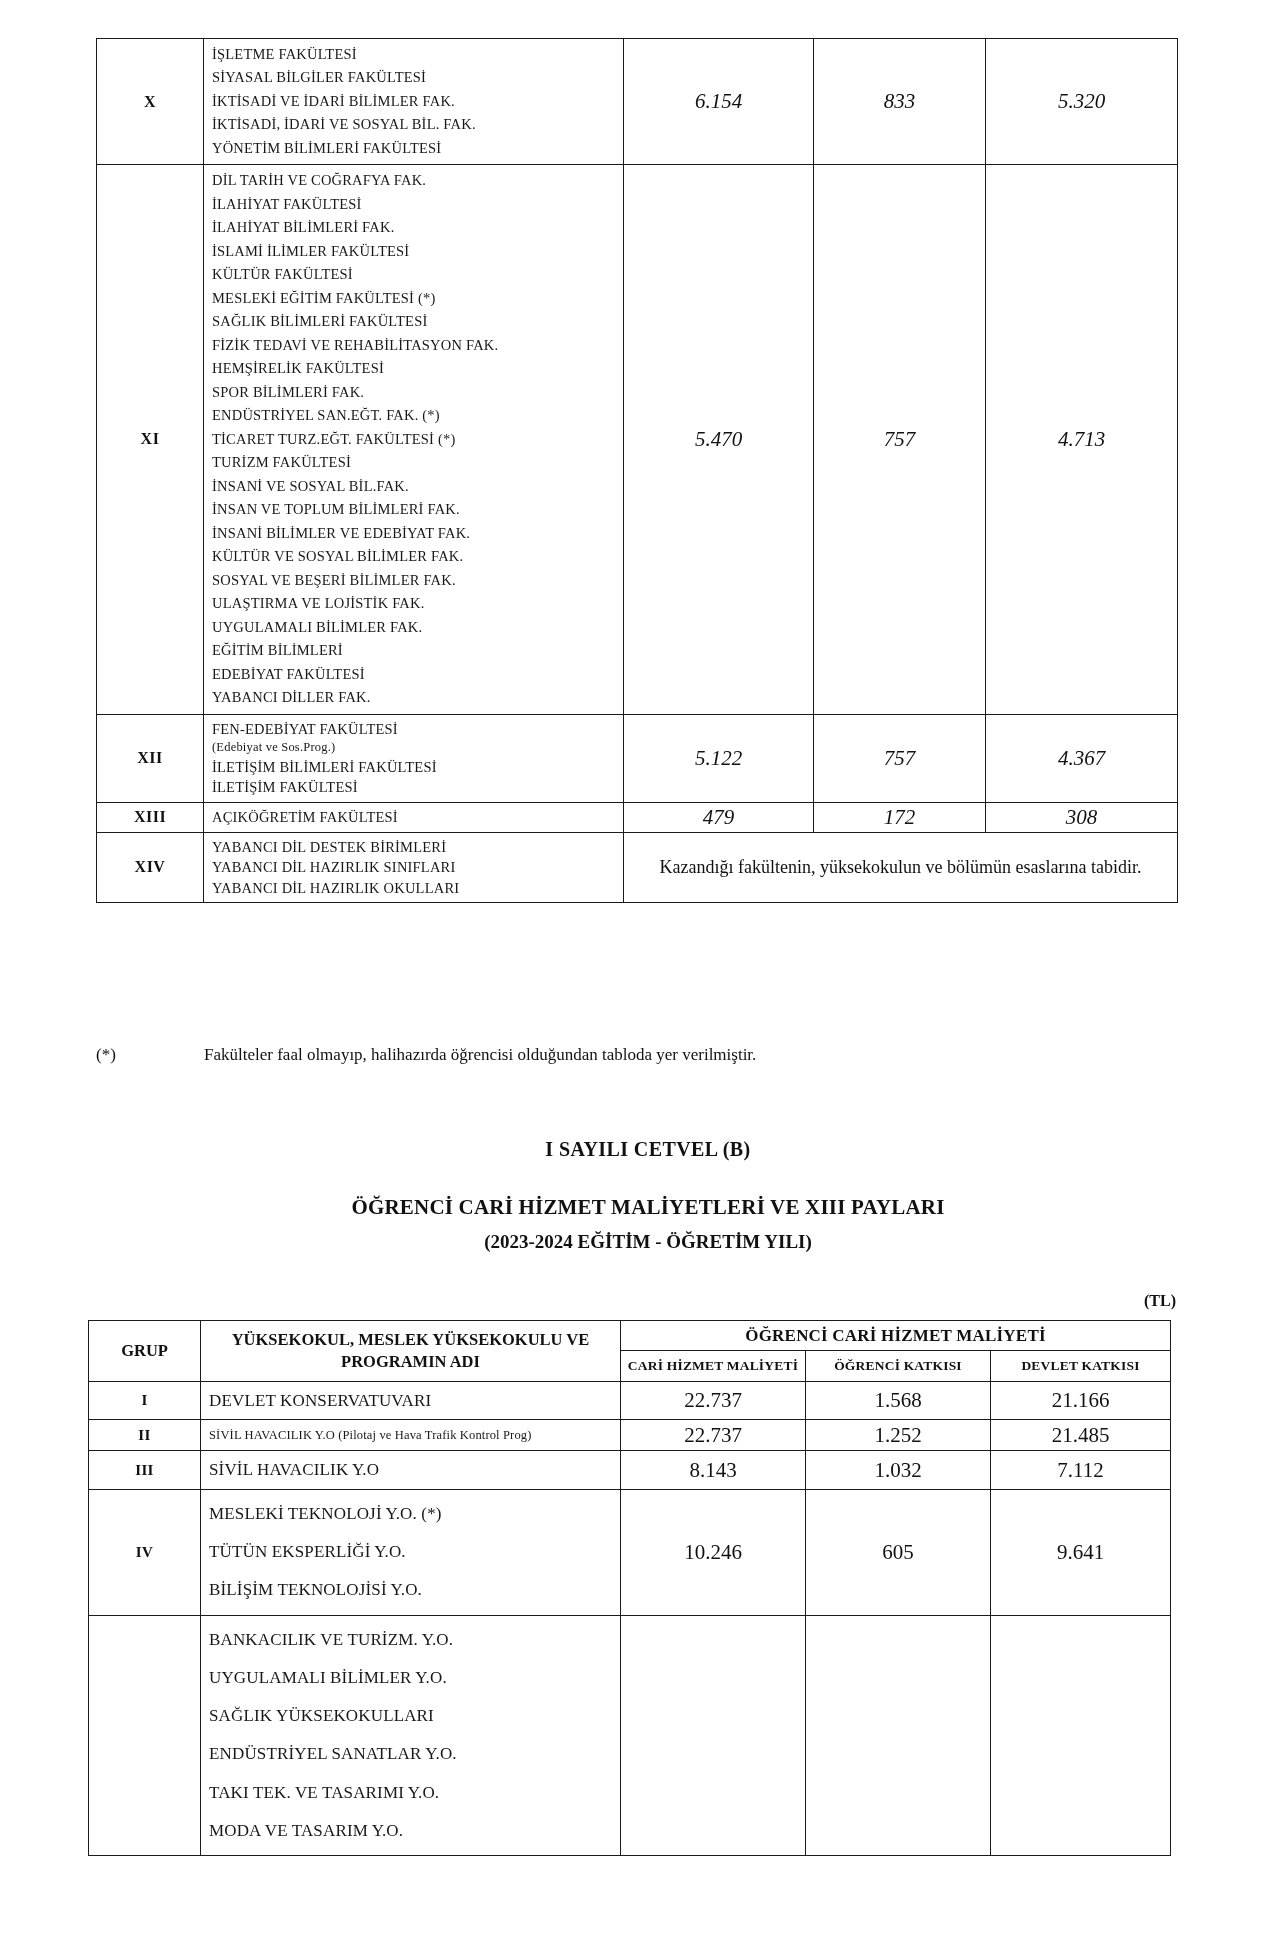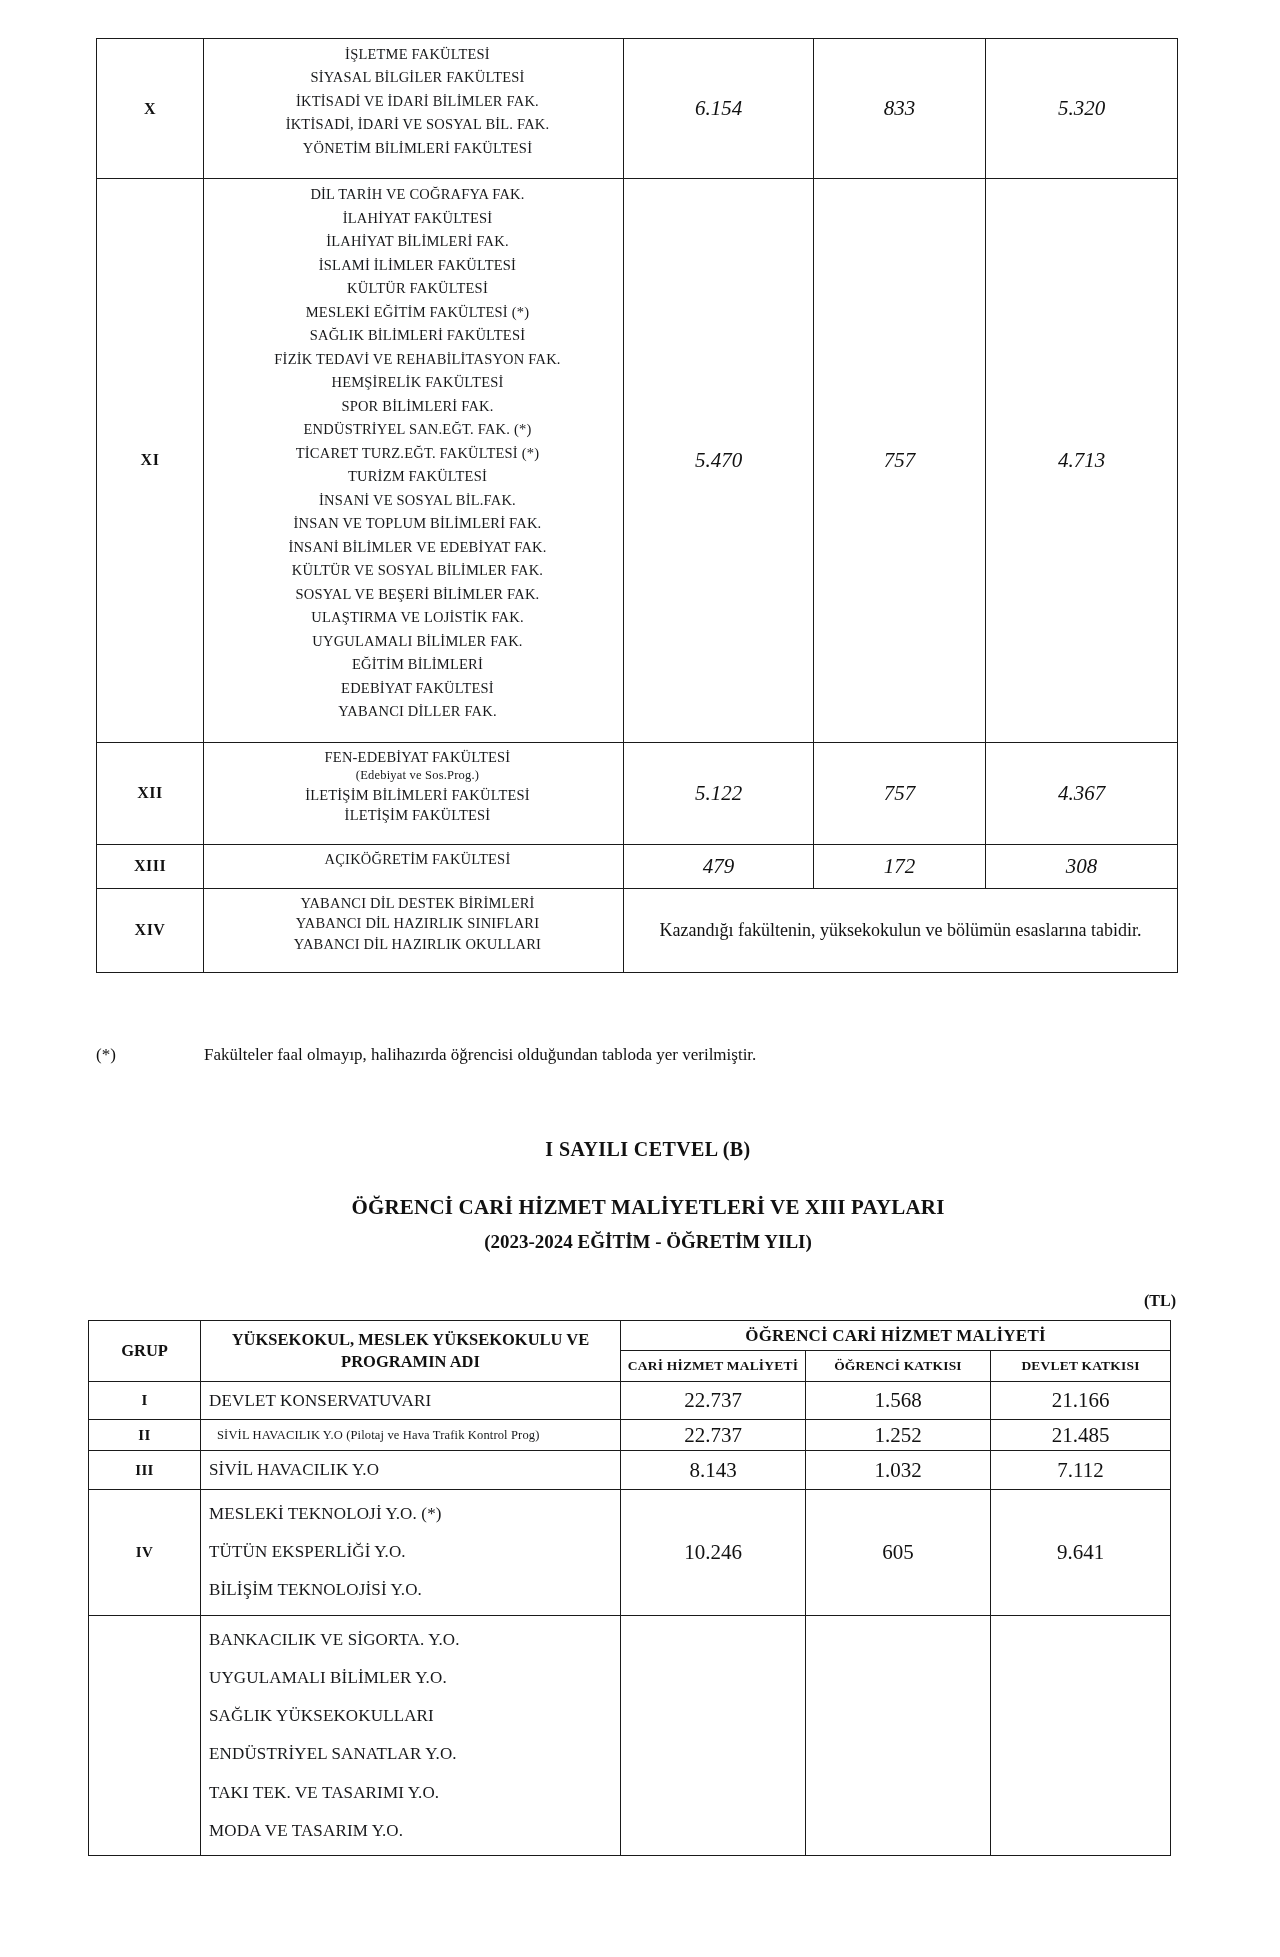--- a/index.html
+++ b/index.html
@@ -49,22 +49,22 @@
   #table-a col.c-n3    { width: 192px; }
 
   #table-a td.group {
     text-align: center;
     font-family: "Liberation Serif", serif;
     font-weight: bold;
     font-size: 16px;
     letter-spacing: .5px;
   }
   #table-a td.names {
-    padding: 4px 0 18px 8px;
-    text-align: center;
+    padding: 4px 0 4px 8px;
+    text-align: left;
   }
   #table-a td.num {
     text-align: center;
     font-size: 21px;
     font-family: "Liberation Serif", serif;
     font-style: italic;
   }
   #table-a td.note-cell {
     text-align: center;
     font-size: 18px;
@@ -180,21 +180,21 @@
     text-align: center;
     font-size: 21px;
   }
   .prog-line {
     font-size: 17px;
     line-height: 1.62;
     white-space: nowrap;
     letter-spacing: .15px;
     color: #17181a;
   }
-  .prog-line.sm { font-size: 12.5px; margin-left: 8px; }
+  .prog-line.sm { font-size: 12.5px; }
   .prog-line.airy { line-height: 2.25; }
 </style>
 </head>
 <body>
 
 <div class="page">
 
   <table class="doc" id="table-a">
     <colgroup>
       <col class="c-group">
@@ -350,21 +350,21 @@
           <div class="prog-line airy">TÜTÜN EKSPERLİĞİ Y.O.</div>
           <div class="prog-line airy">BİLİŞİM TEKNOLOJİSİ Y.O.</div>
         </td>
         <td class="val">10.246</td>
         <td class="val">605</td>
         <td class="val">9.641</td>
       </tr>
       <tr>
         <td class="grup"></td>
         <td class="prog">
-          <div class="prog-line airy">BANKACILIK VE SİGORTA. Y.O.</div>
+          <div class="prog-line airy">BANKACILIK VE TURİZM. Y.O.</div>
           <div class="prog-line airy">UYGULAMALI BİLİMLER Y.O.</div>
           <div class="prog-line airy">SAĞLIK YÜKSEKOKULLARI</div>
           <div class="prog-line airy">ENDÜSTRİYEL SANATLAR Y.O.</div>
           <div class="prog-line airy">TAKI TEK. VE TASARIMI Y.O.</div>
           <div class="prog-line airy">MODA VE TASARIM Y.O.</div>
         </td>
         <td class="val"></td>
         <td class="val"></td>
         <td class="val"></td>
       </tr>

